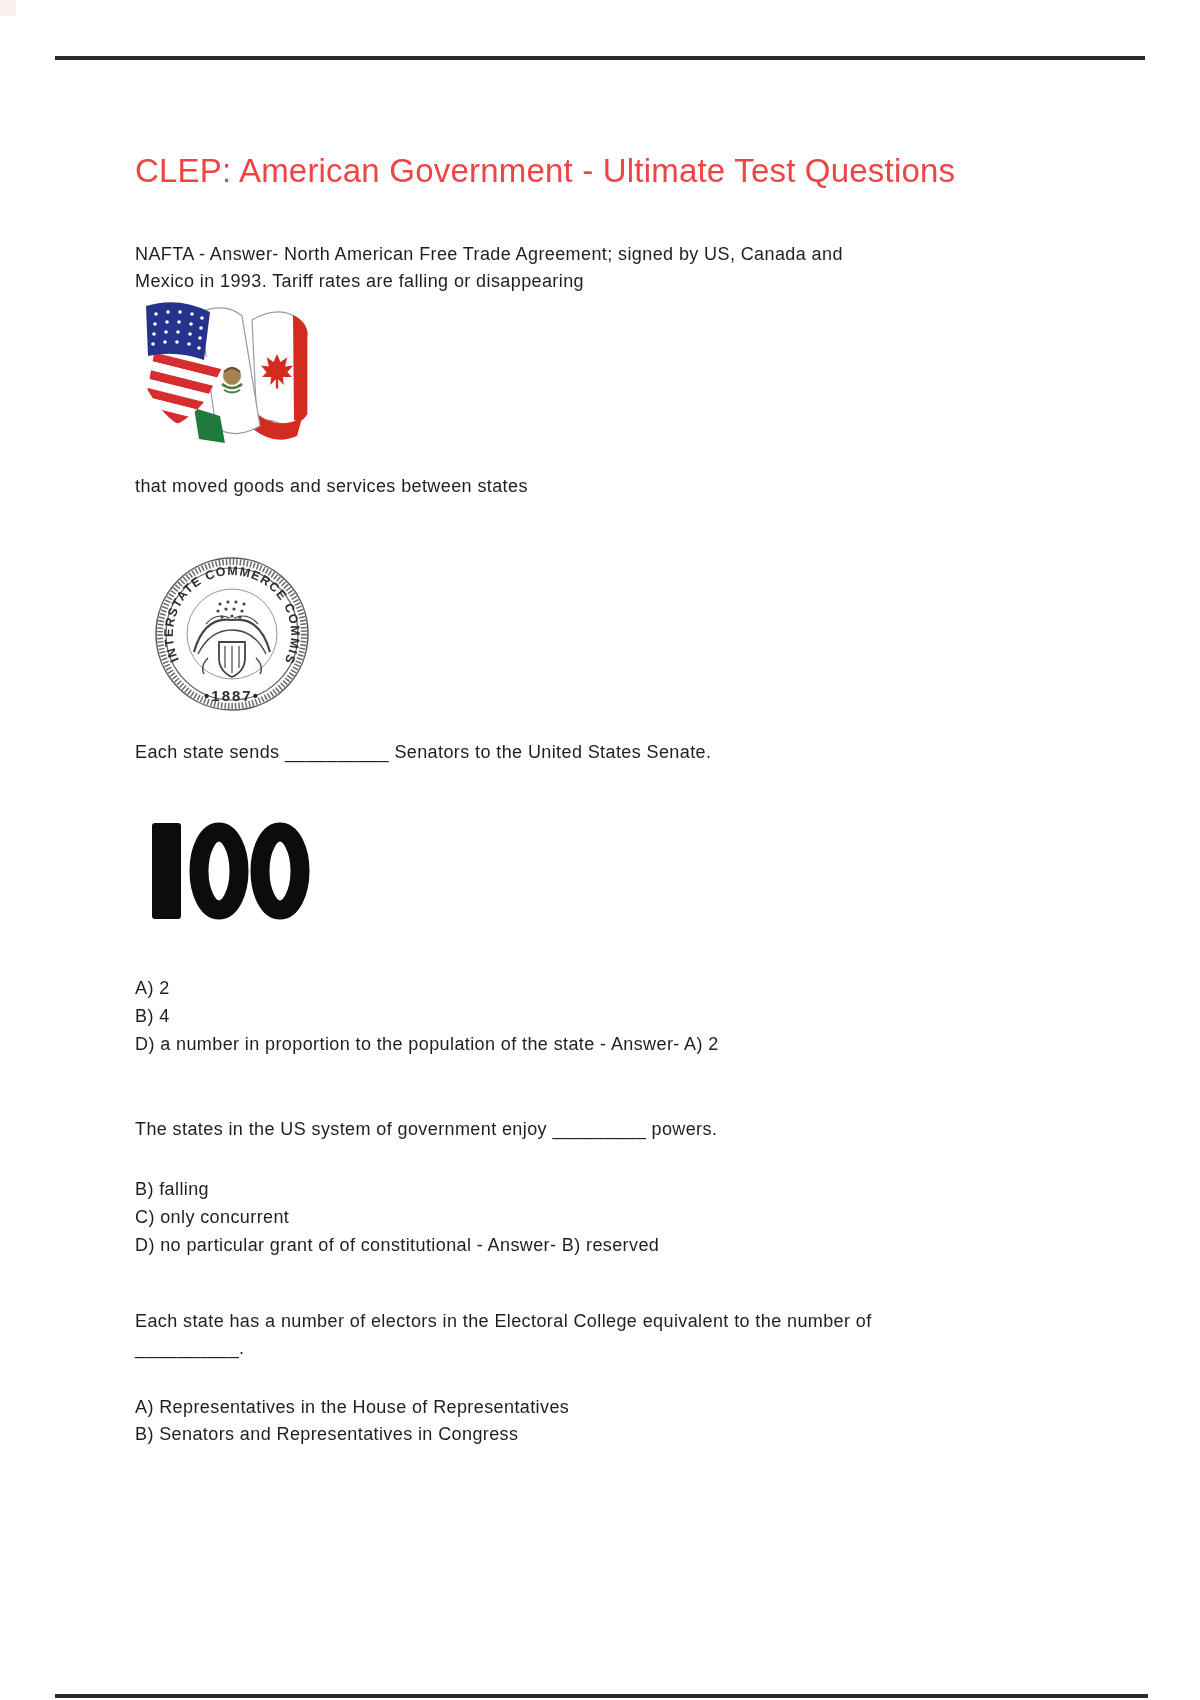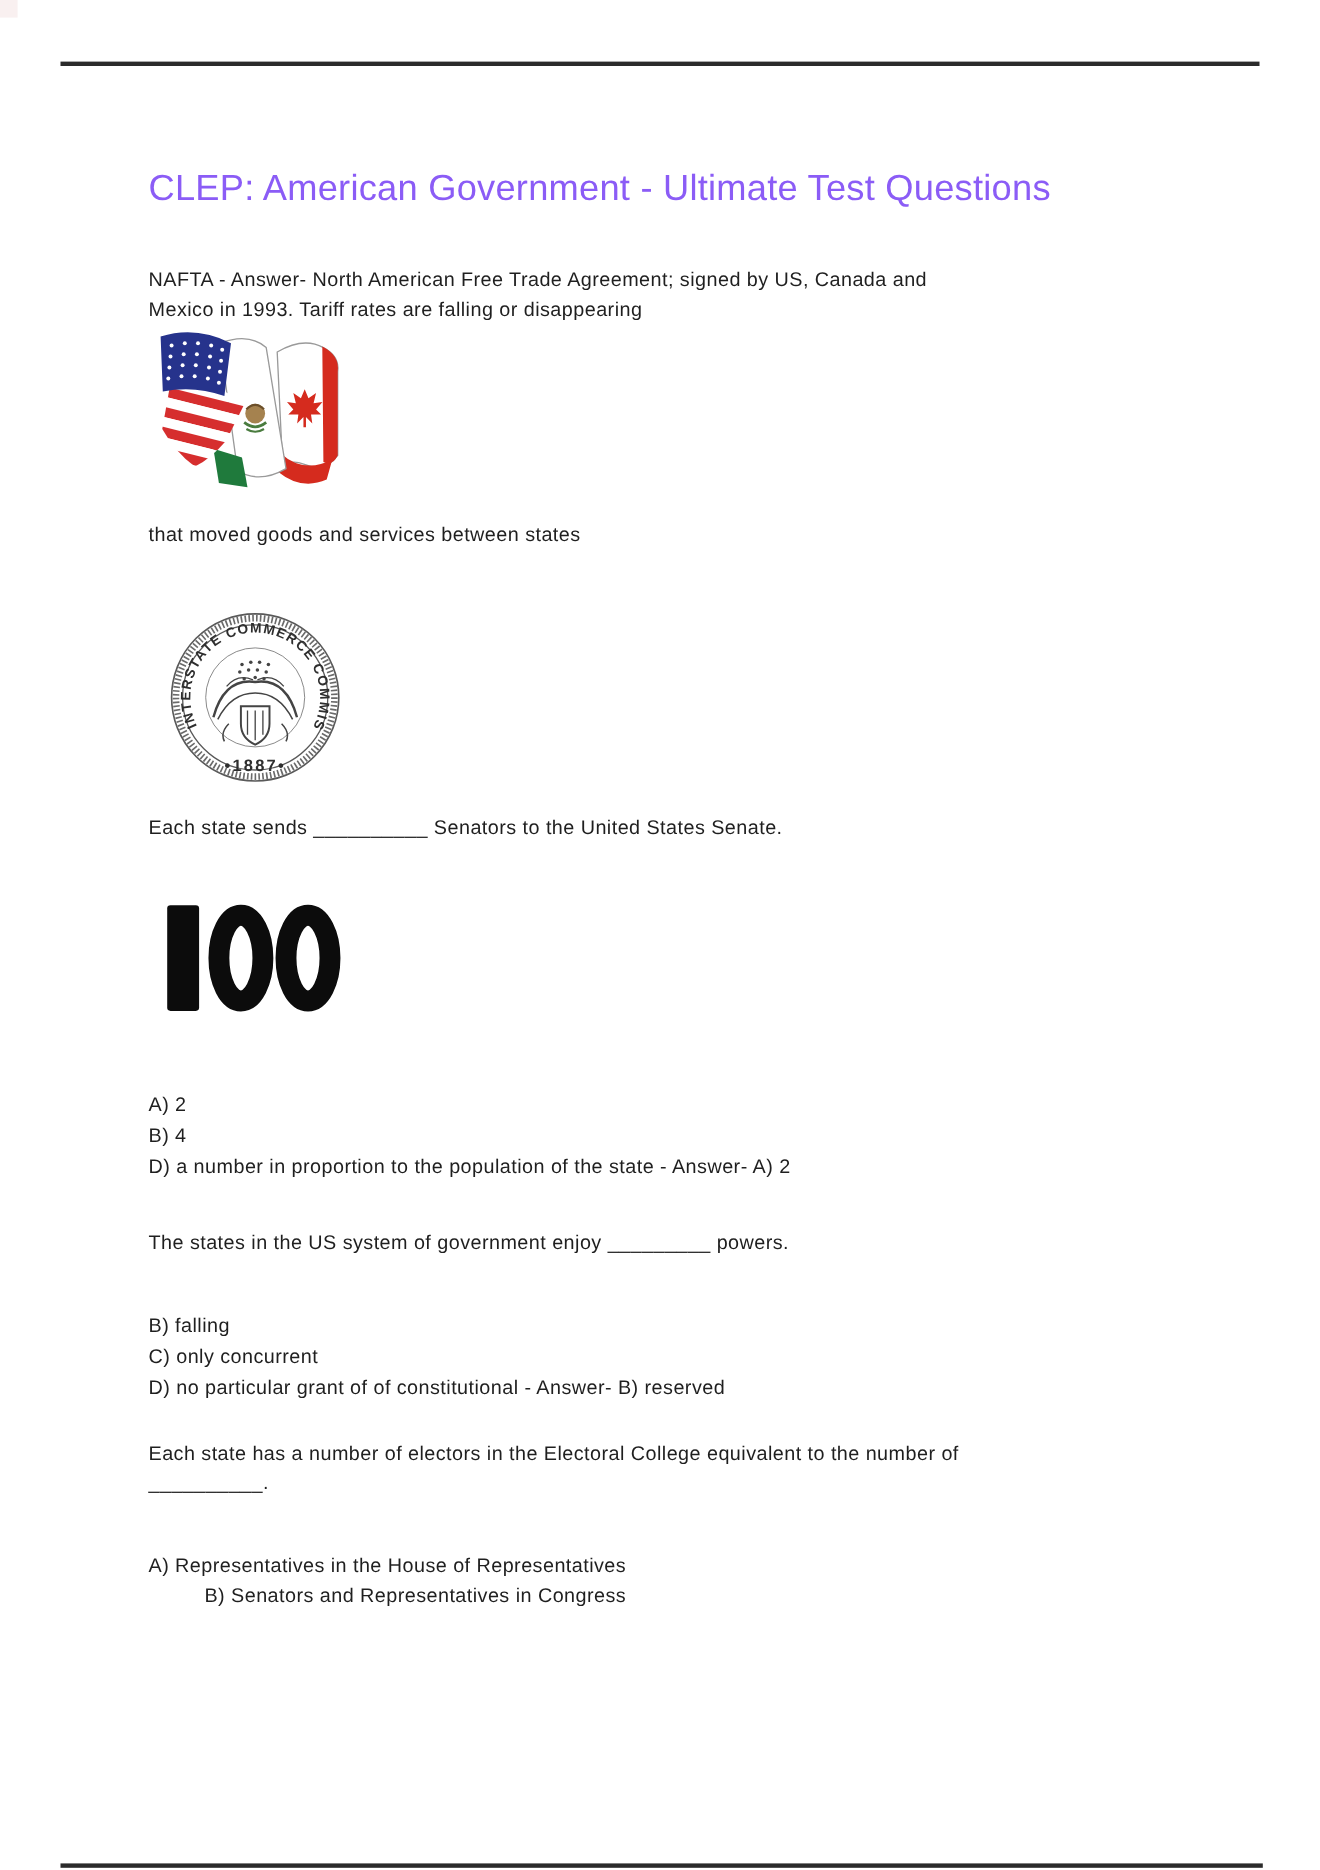--- a/index.html
+++ b/index.html
@@ -7,24 +7,24 @@
     width:1200px; height:1700px; background:#ffffff;
     font-family:"Liberation Sans", sans-serif; color:#1f1f1f;
   }
   .page { position:relative; width:1200px; height:1700px; background:#ffffff; overflow:hidden; }
   .rule { position:absolute; background:#2b2b2b; height:4px; }
   .rule-top { left:55px; top:56px; width:1090px; }
   .rule-bottom { left:55px; top:1694px; width:1093px; }
   .artifact { position:absolute; left:0; top:0; width:16px; height:16px; background:#f9f0f0; }
   .title {
     position:absolute; left:135px; top:130px;
-    font-size:33px; font-weight:400; color:#8b5cf6; letter-spacing:0.2px; white-space:nowrap;
+    font-size:33px; font-weight:400; color:#ef4444; letter-spacing:0.2px; white-space:nowrap;
   }
   .body-text { position:absolute; left:135px; font-size:18px; line-height:27px; letter-spacing:0.4px; color:#1f1f1f; }
-  .options { line-height:28px;margin-top:16px; }
+  .options { line-height:28px; }
   .line { white-space:nowrap; }
   .img-abs { position:absolute; }
 </style>
 </head>
 <body>
 
 <div class="page">
 
   <div class="artifact"></div>
   <div class="rule rule-top"></div>
@@ -161,19 +161,19 @@
     <div class="line">B) falling</div>
     <div class="line">C) only concurrent</div>
     <div class="line">D) no particular grant of of constitutional - Answer- B) reserved</div>
   </div>
 
   <div class="body-text" style="top:1308px;">
     <div class="line">Each state has a number of electors in the Electoral College equivalent to the number of</div>
     <div class="line">__________.</div>
   </div>
 
-  <div class="body-text options" style="top:1394px; line-height:27px;text-align:right;">
+  <div class="body-text options" style="top:1394px; line-height:27px;">
     <div class="line">A) Representatives in the House of Representatives</div>
     <div class="line">B) Senators and Representatives in Congress</div>
   </div>
 
   <div class="rule rule-bottom"></div>
 </div>
 
 </body></html>

